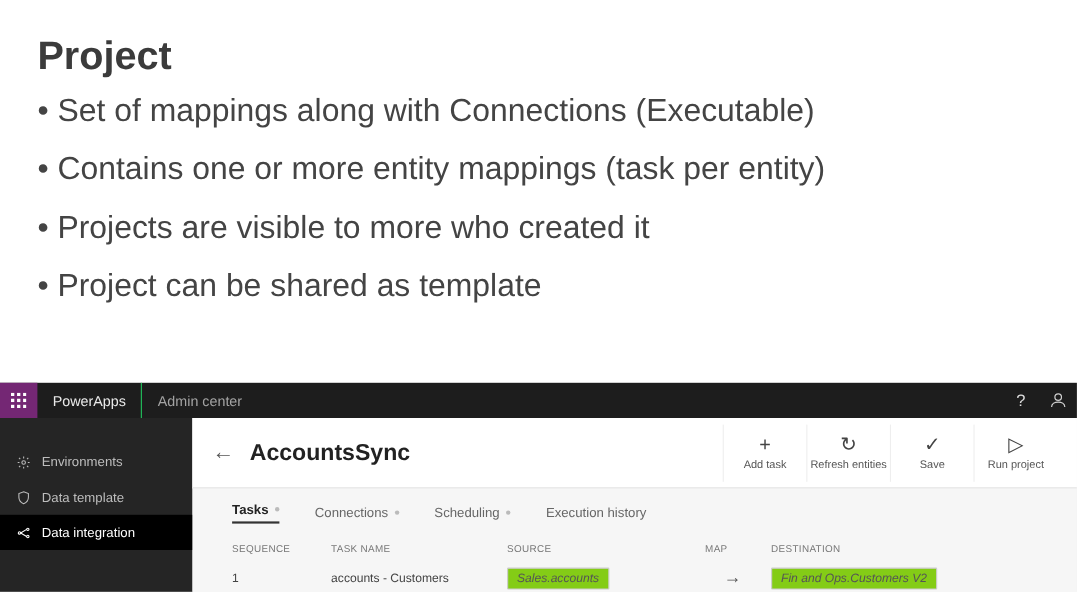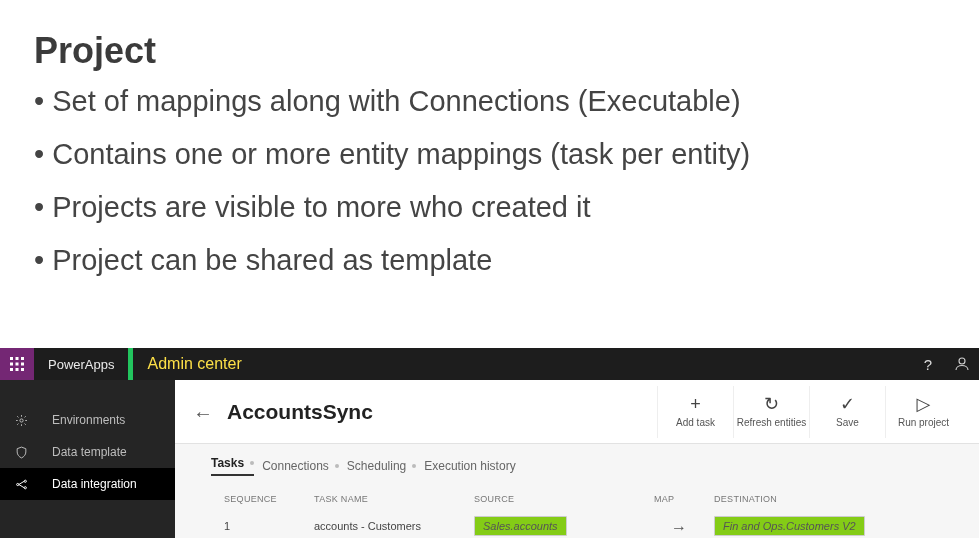--- a/index.html
+++ b/index.html
@@ -57,29 +57,29 @@
     height: 32px;
     background: #742774;
     display: flex;
     align-items: center;
     justify-content: center;
   }
   .waffle svg { width: 14px; height: 14px; }
   .brand {
     padding: 0 14px;
     font-size: 13px;
-    border-right: 5px solid #22c55e;
+    border-right: 1px solid #22c55e;
     height: 32px;
     display: flex;
     align-items: center;
   }
   .admin {
     padding: 0 14px;
-    font-size: 16px;
-    color: #fde047;
+    font-size: 13px;
+    color: #a3a3a3;
   }
   .topbar-spacer { flex: 1; }
   .help-icon, .user-icon {
     width: 34px;
     height: 32px;
     display: flex;
     align-items: center;
     justify-content: center;
     color: #dcdcdc;
     font-size: 15px;
@@ -95,21 +95,21 @@
     color: #cfcfcf;
     padding-top: 24px;
   }
   .sb-item {
     display: flex;
     align-items: center;
     height: 32px;
     padding: 0 14px;
     font-size: 12px;
     color: #bdbdbd;
-    gap: 24px;
+    gap: 10px;
   }
   .sb-item.active {
     background: #000;
     color: #fff;
   }
   .sb-icon {
     width: 14px;
     height: 14px;
     display: inline-flex;
     align-items: center;
@@ -155,33 +155,33 @@
   .act:first-of-type { border-left: 1px solid #eee; }
   .act .ic {
     font-size: 18px;
     color: #444;
     font-weight: 300;
     line-height: 1;
   }
 
   .tabs {
     display: flex;
-    gap: 8px;
+    gap: 32px;
     padding: 12px 36px 8px 36px;
     font-size: 12px;
     color: #666;
   }
   .tab { display: flex; align-items: center; gap: 6px; }
   .tab.active { color: #222; font-weight: 600; border-bottom: 2px solid #333; padding-bottom: 4px; }
   .dot {
     width: 4px; height: 4px; border-radius: 50%; background: #bbb;
   }
 
   .table {
-    padding: 6px 36px 0 49px;
+    padding: 6px 36px 0 36px;
   }
   .thead, .trow {
     display: grid;
     grid-template-columns: 80px 150px 170px 50px 180px;
     align-items: center;
     gap: 10px;
     font-size: 11px;
   }
   .thead {
     color: #777;

